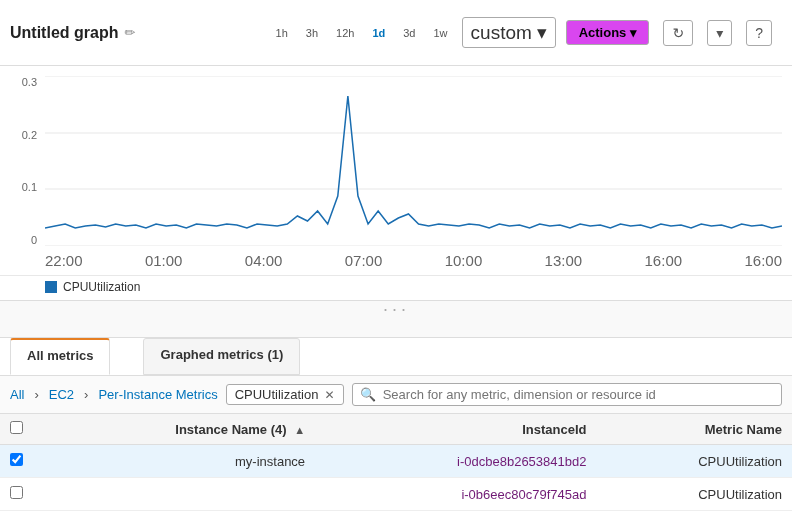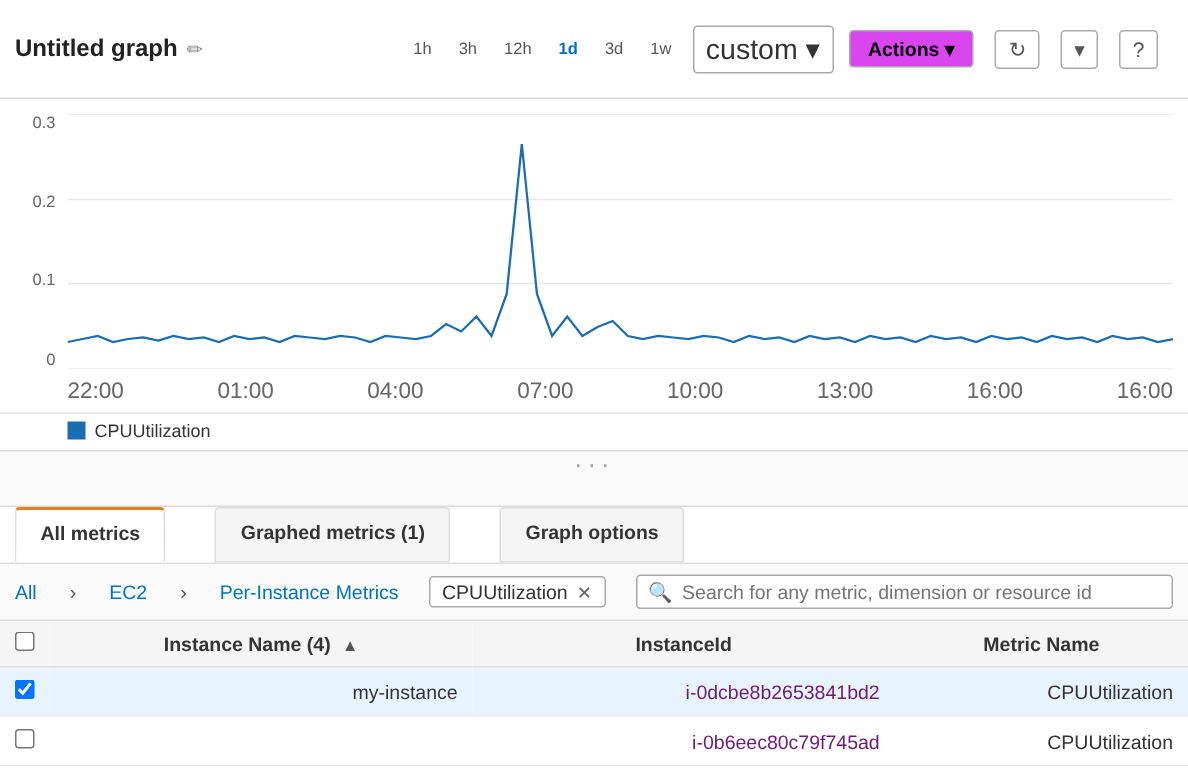--- a/index.html
+++ b/index.html
@@ -52,21 +52,21 @@
       display: flex; padding: 0 10px; border-bottom: 1px solid #ddd; height: 38px; gap: 29px;
     }
     .tab {
       padding: 8px 16px; cursor: pointer; font-size: 13px; border: 1px solid #ddd;
       margin-right: 4px; border-radius: 3px 3px 0 0; background: #f5f5f5; color: #333; font-weight: bold;
     }
     .tab.active { background: #fff; border-bottom-color: #fff; font-weight: 600; border-top: 2px solid #e67e22; }
 
     
     .filter-bar {
-      display: flex; align-items: center; padding: 7px 10px; gap: 20px; border-bottom: 1px solid #ddd; background: #fafafa;
+      display: flex; align-items: center; padding: 7px 10px; gap: 8px; border-bottom: 1px solid #ddd; background: #fafafa;
     }
     .breadcrumb-item { color: #0073bb; cursor: pointer; font-size: 13px; }
     .breadcrumb-sep { color: #555; margin: 0 2px; }
     .filter-tag {
       display: flex; align-items: center; background: #fff; border: 1px solid #aaa;
       border-radius: 3px; padding: 2px 8px; font-size: 13px; gap: 6px;
     }
     .filter-tag .remove { cursor: pointer; color: #666; font-size: 12px; }
     .search-box {
       flex: 1; display: flex; align-items: center; background: #fff; border: 1px solid #aaa;
@@ -75,21 +75,21 @@
     .search-box input {
       border: none; outline: none; font-size: 13px; width: 100%; color: #0f172a;
       background: transparent;
     }
     .search-icon { color: #666; font-size: 13px; }
 
     
     .table-area { overflow-y: auto; }
     table { width: 100%; border-collapse: collapse; }
     thead th {
-      background: #f5f5f5; padding: 7px 10px; text-align: center; font-size: 13px;
+      background: #f5f5f5; padding: 7px 10px; text-align: right; font-size: 13px;
       font-weight: 600; border-bottom: 1px solid #ddd; color: #333;
     }
     thead th:first-child { width: 32px; }
     tbody tr { border-bottom: 1px solid #eee; }
     tbody tr.selected { background: #e8f4fd; }
     tbody td { padding: 8px 10px; font-size: 13px; color: #333; text-align: right; }
     .checkbox-cell { text-align: center; }
     .sort-icon { font-size: 11px; margin-left: 4px; color: #555; }
     .link-text { color: #701a75; }
   </style>
@@ -148,21 +148,20 @@
   <span class="legend-box"></span>
   <span>CPUUtilization</span>
 </div>
 
 <div style="position:relative; display:flex; align-items:center; border-top: 1px solid #ddd; border-bottom: 1px solid #ddd; background:#f9f9f9; height:38px;">
   <div style="position:absolute; top:-1px; left:50%; transform:translateX(-50%); font-size:18px; color:#aaa; letter-spacing:3px; line-height:1;">···</div>
 </div>
 <div class="tabs-bar">
   <div class="tab active">All metrics</div>
   <div class="tab">Graphed metrics (1)</div>
-  <div class="tab">Graph options</div>
 </div>
 
 <div class="filter-bar">
   <span class="breadcrumb-item">All</span>
   <span class="breadcrumb-sep">›</span>
   <span class="breadcrumb-item">EC2</span>
   <span class="breadcrumb-sep">›</span>
   <span class="breadcrumb-item">Per-Instance Metrics</span>
   <div class="filter-tag">
     <span>CPUUtilization</span>

